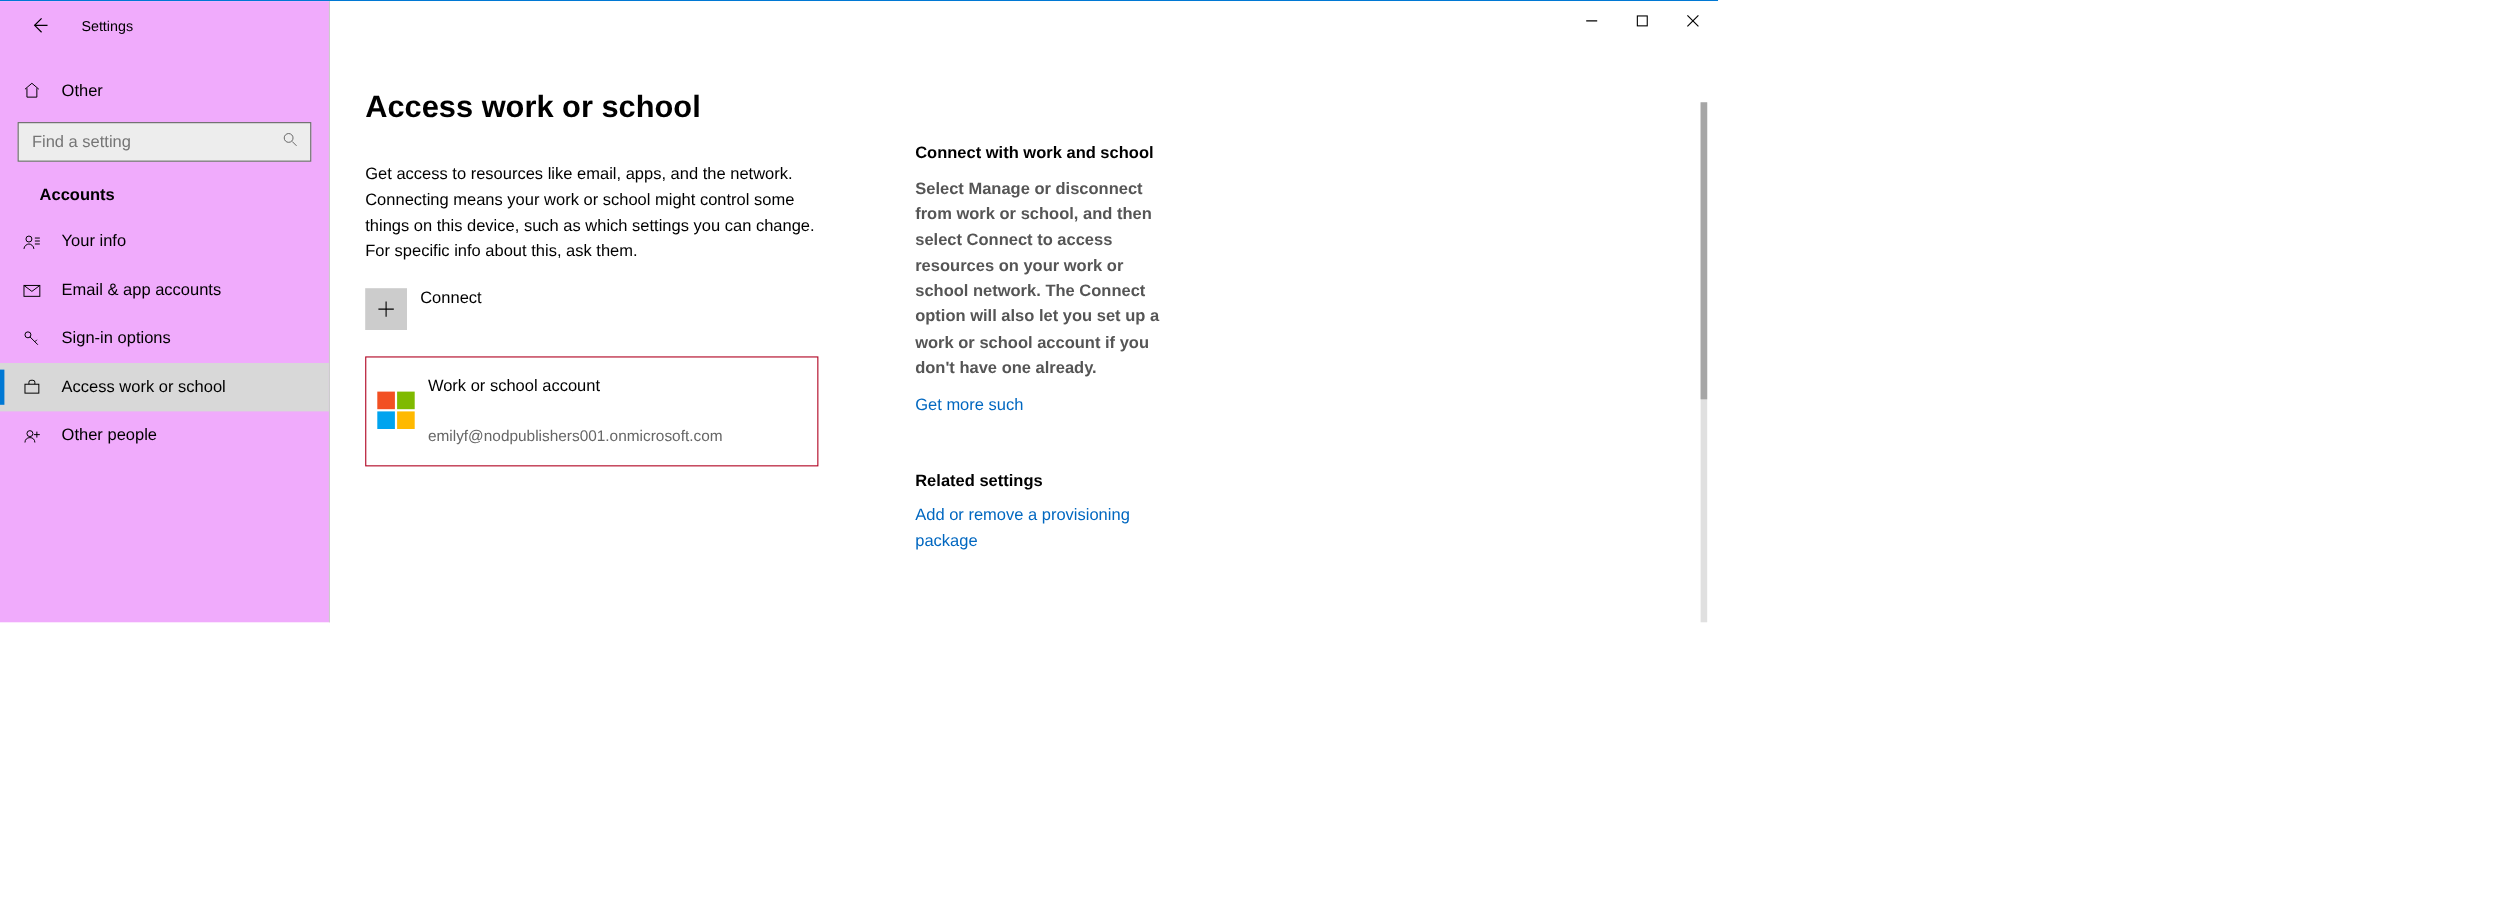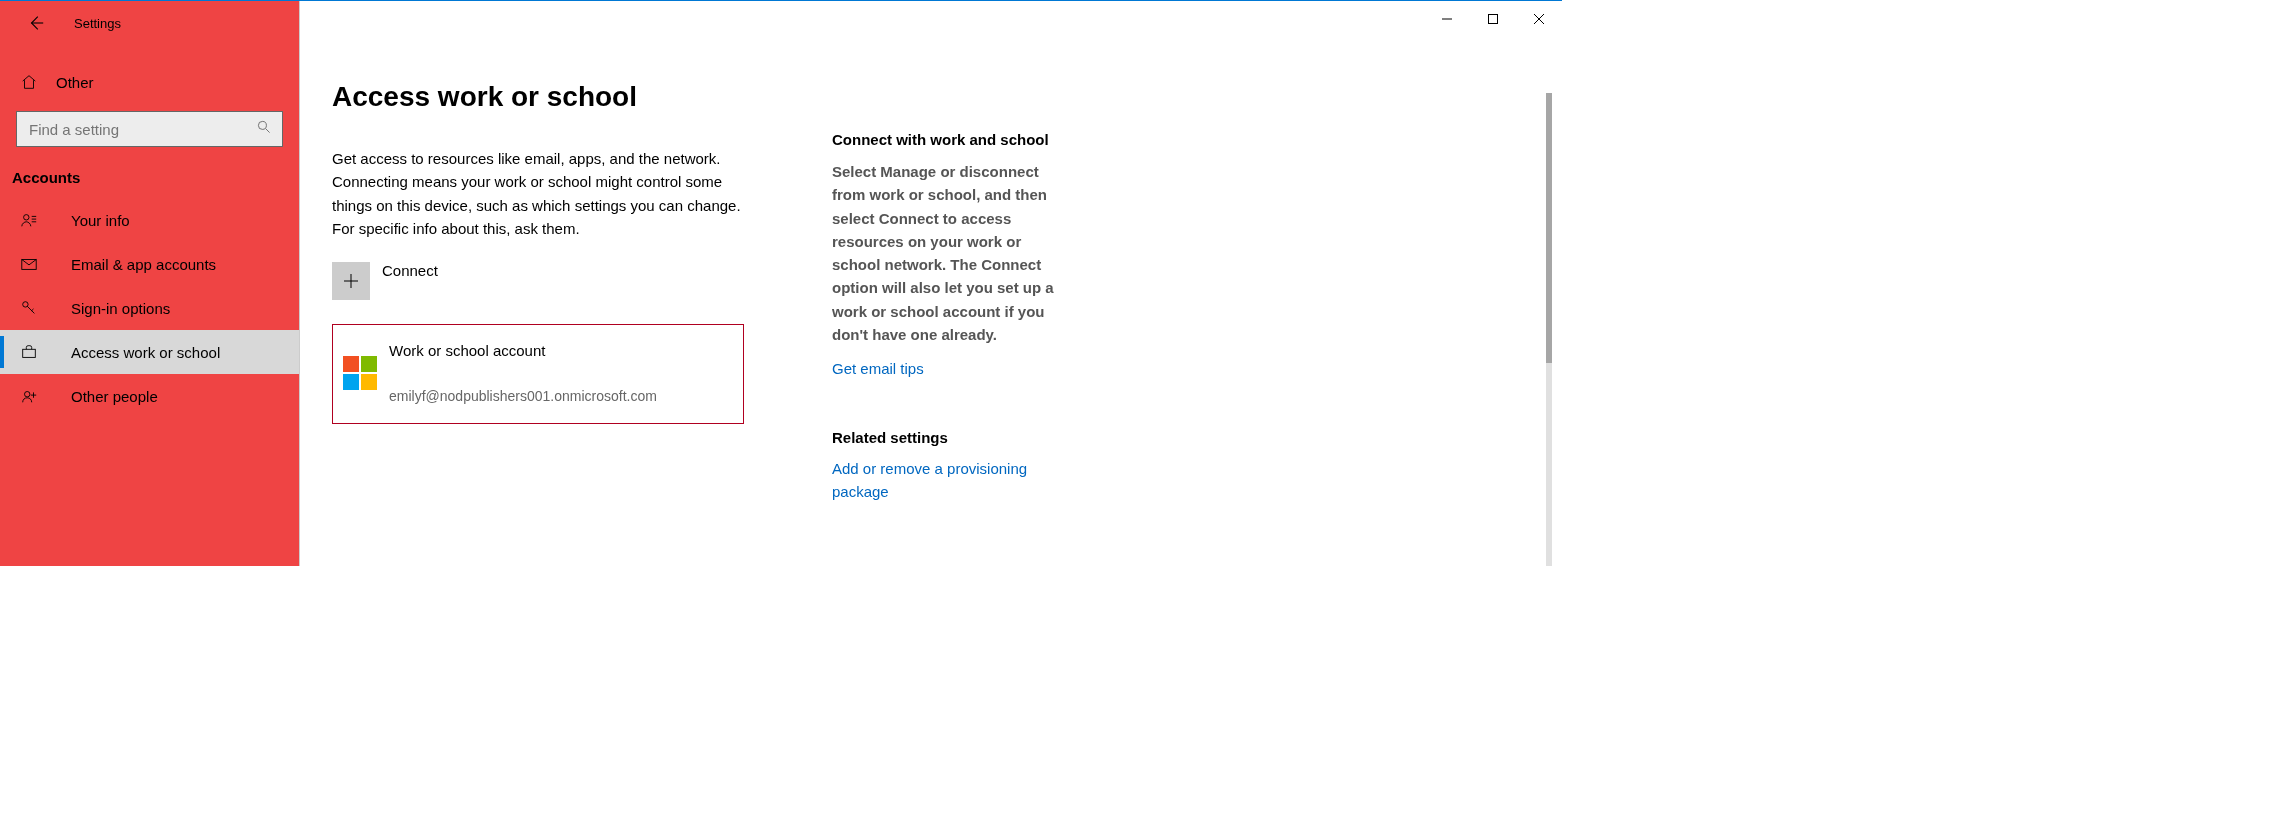--- a/index.html
+++ b/index.html
@@ -14,40 +14,40 @@
   .accent-top { height: 1px; background: #0078d4; width: 100%; }
   .titlebar-row { display: flex; justify-content: flex-end; background: #fff; }
   .win-controls { display: flex; margin-top: 2px; }
   .win-btn { width: 46px; height: 32px; display: flex; align-items: center; justify-content: center; font-size: 12px; color: #000; }
   .win-btn svg { width: 12px; height: 12px; stroke: #000; stroke-width: 1; fill: none; }
   .body-row { display: flex; flex: 1; min-height: 0; }
 
   
   .sidebar {
     width: 300px; flex-shrink: 0;
-    background: #ef4444;
+    background: #f0abfc;
     border-right: 1px solid #ccc;
     display: flex; flex-direction: column;
     margin-top: -34px;
     padding-top: 0;
   }
   .sb-top { display: flex; align-items: center; gap: 24px; padding: 8px 0 6px 22px; }
   .back-btn { width: 28px; height: 28px; display:flex;align-items:center;justify-content:center;}
   .back-btn svg{width:18px;height:18px;stroke:#000;stroke-width:1.2;fill:none;}
   .sb-title { font-size: 13px; font-weight: 400; }
   .sb-home { display:flex;align-items:center;gap:18px;padding:14px 20px 14px 20px;margin-top:16px;}
   .sb-home .ic{width:18px;display:flex;justify-content:center;}
   .sb-home .ic svg{width:18px;height:18px;stroke:#000;stroke-width:1;fill:none;}
   .sb-home .lbl{font-size:15px;}
   .search-box { margin: 6px 16px 0 16px; height: 36px; border:1px solid #666; background:#ededed; display:flex;align-items:center;padding:0 10px;}
   .search-box input{flex:1;border:none;outline:none;background:transparent;font-size:15px;color:#555;}
   .search-box .sic svg{width:16px;height:16px;stroke:#555;stroke-width:1;fill:none;}
-  .sb-heading{font-size:15px;font-weight:600;padding:22px 20px 8px 12px;}
+  .sb-heading{font-size:15px;font-weight:600;padding:22px 20px 8px 36px;}
   .nav{display:flex;flex-direction:column;margin-top:4px;}
-  .nav-item{display:flex;align-items:center;gap:33px;padding:13px 20px;font-size:15px;position:relative;}
+  .nav-item{display:flex;align-items:flex-start;gap:18px;padding:13px 20px;font-size:15px;position:relative;}
   .nav-item .ic{width:18px;display:flex;justify-content:center;}
   .nav-item .ic svg{width:18px;height:18px;stroke:#000;stroke-width:1;fill:none;}
   .nav-item.active{background:#d8d8d8;}
   .nav-item.active::before{content:"";position:absolute;left:0;top:6px;bottom:6px;width:4px;background:#0078d4;}
 
   
   .main{flex:1;display:flex;padding:46px 10px 0 32px;min-width:0;}
   .content{flex:0 0 500px;}
   .page-title{font-size:28px;font-weight:600;margin:0 0 34px 0;}
   .desc{font-size:15px;line-height:1.55;max-width:420px;margin:0 0 22px 0;}
@@ -214,21 +214,21 @@
           <div class="acct-txt">
             <div class="t1">Work or school account</div>
             <div class="t2">emilyf@nodpublishers001.onmicrosoft.com</div>
           </div>
         </div>
       </div>
 
       <div class="right">
         <div class="rp-heading">Connect with work and school</div>
         <p class="rp-text">Select Manage or disconnect from work or school, and then select Connect to access resources on your work or school network. The Connect option will also let you set up a work or school account if you don't have one already.</p>
-        <div class="rp-link">Get email tips</div>
+        <div class="rp-link">Get more such</div>
 
         <div class="rp-block2">
           <div class="rp-heading">Related settings</div>
           <div class="rp-link" style="max-width:220px;line-height:1.5;">Add or remove a provisioning package</div>
         </div>
 
         <div class="scroll-track"></div>
         <div class="scroll-thumb"></div>
       </div>
     </div>

